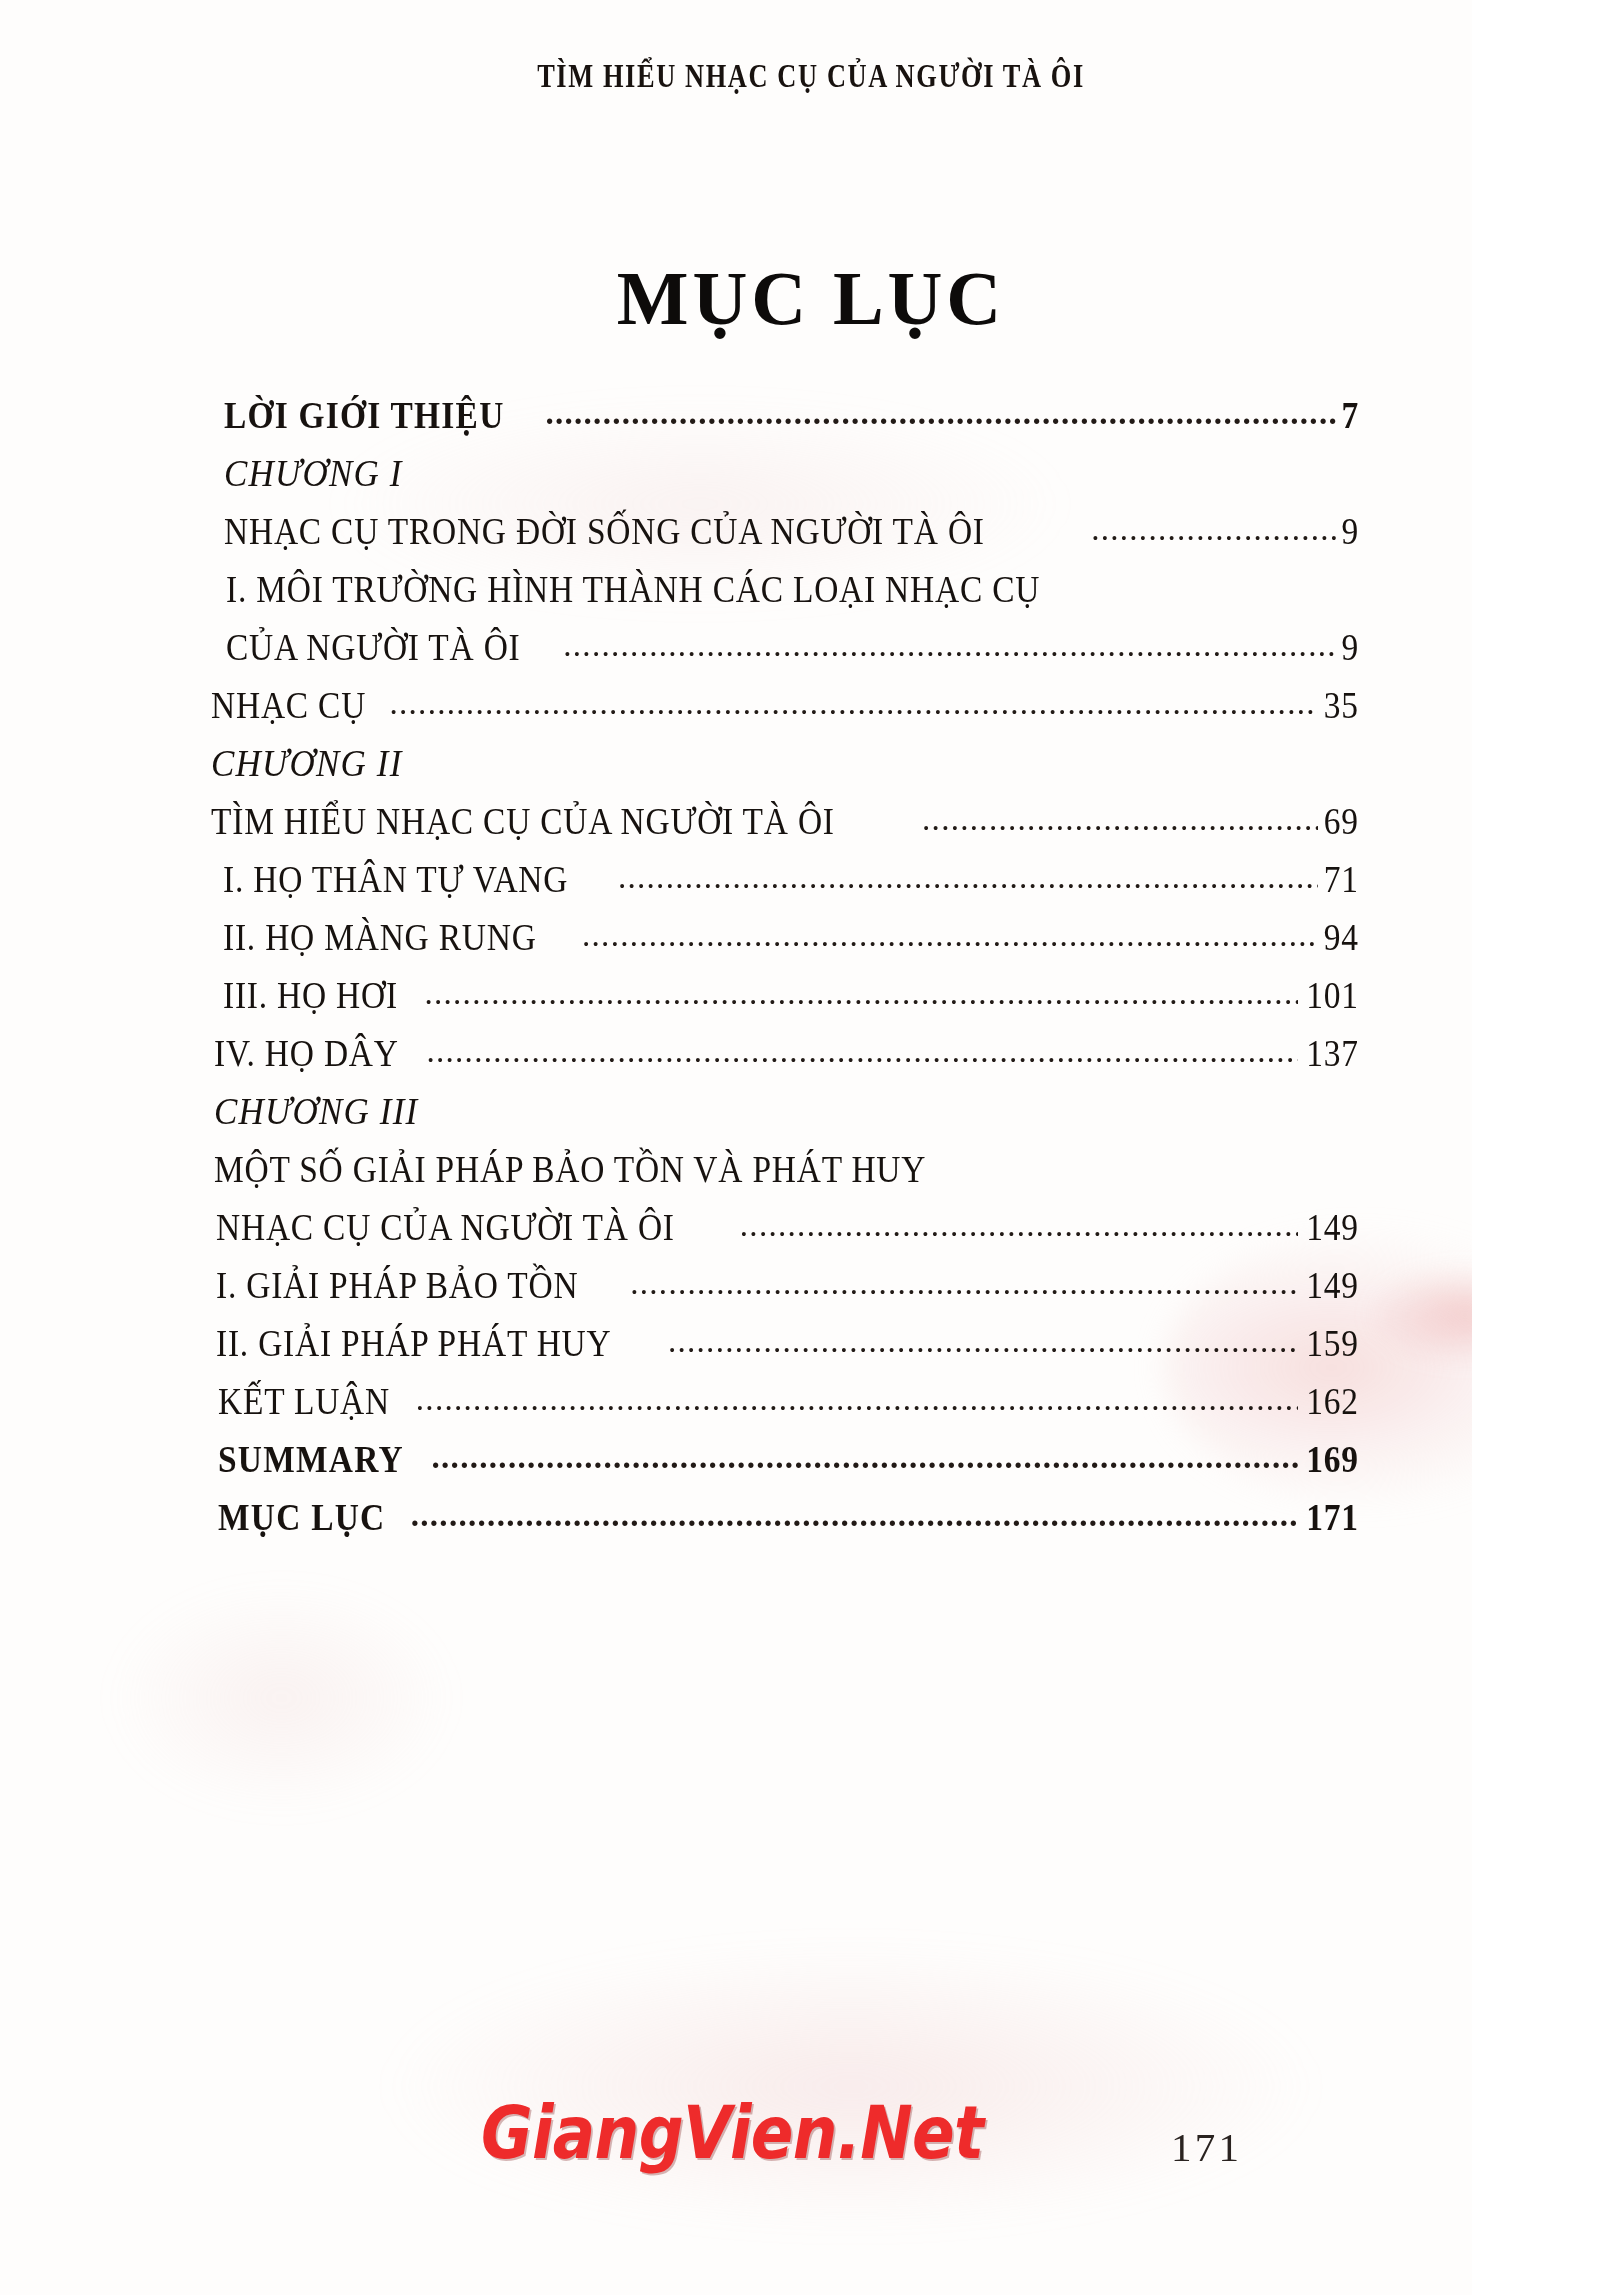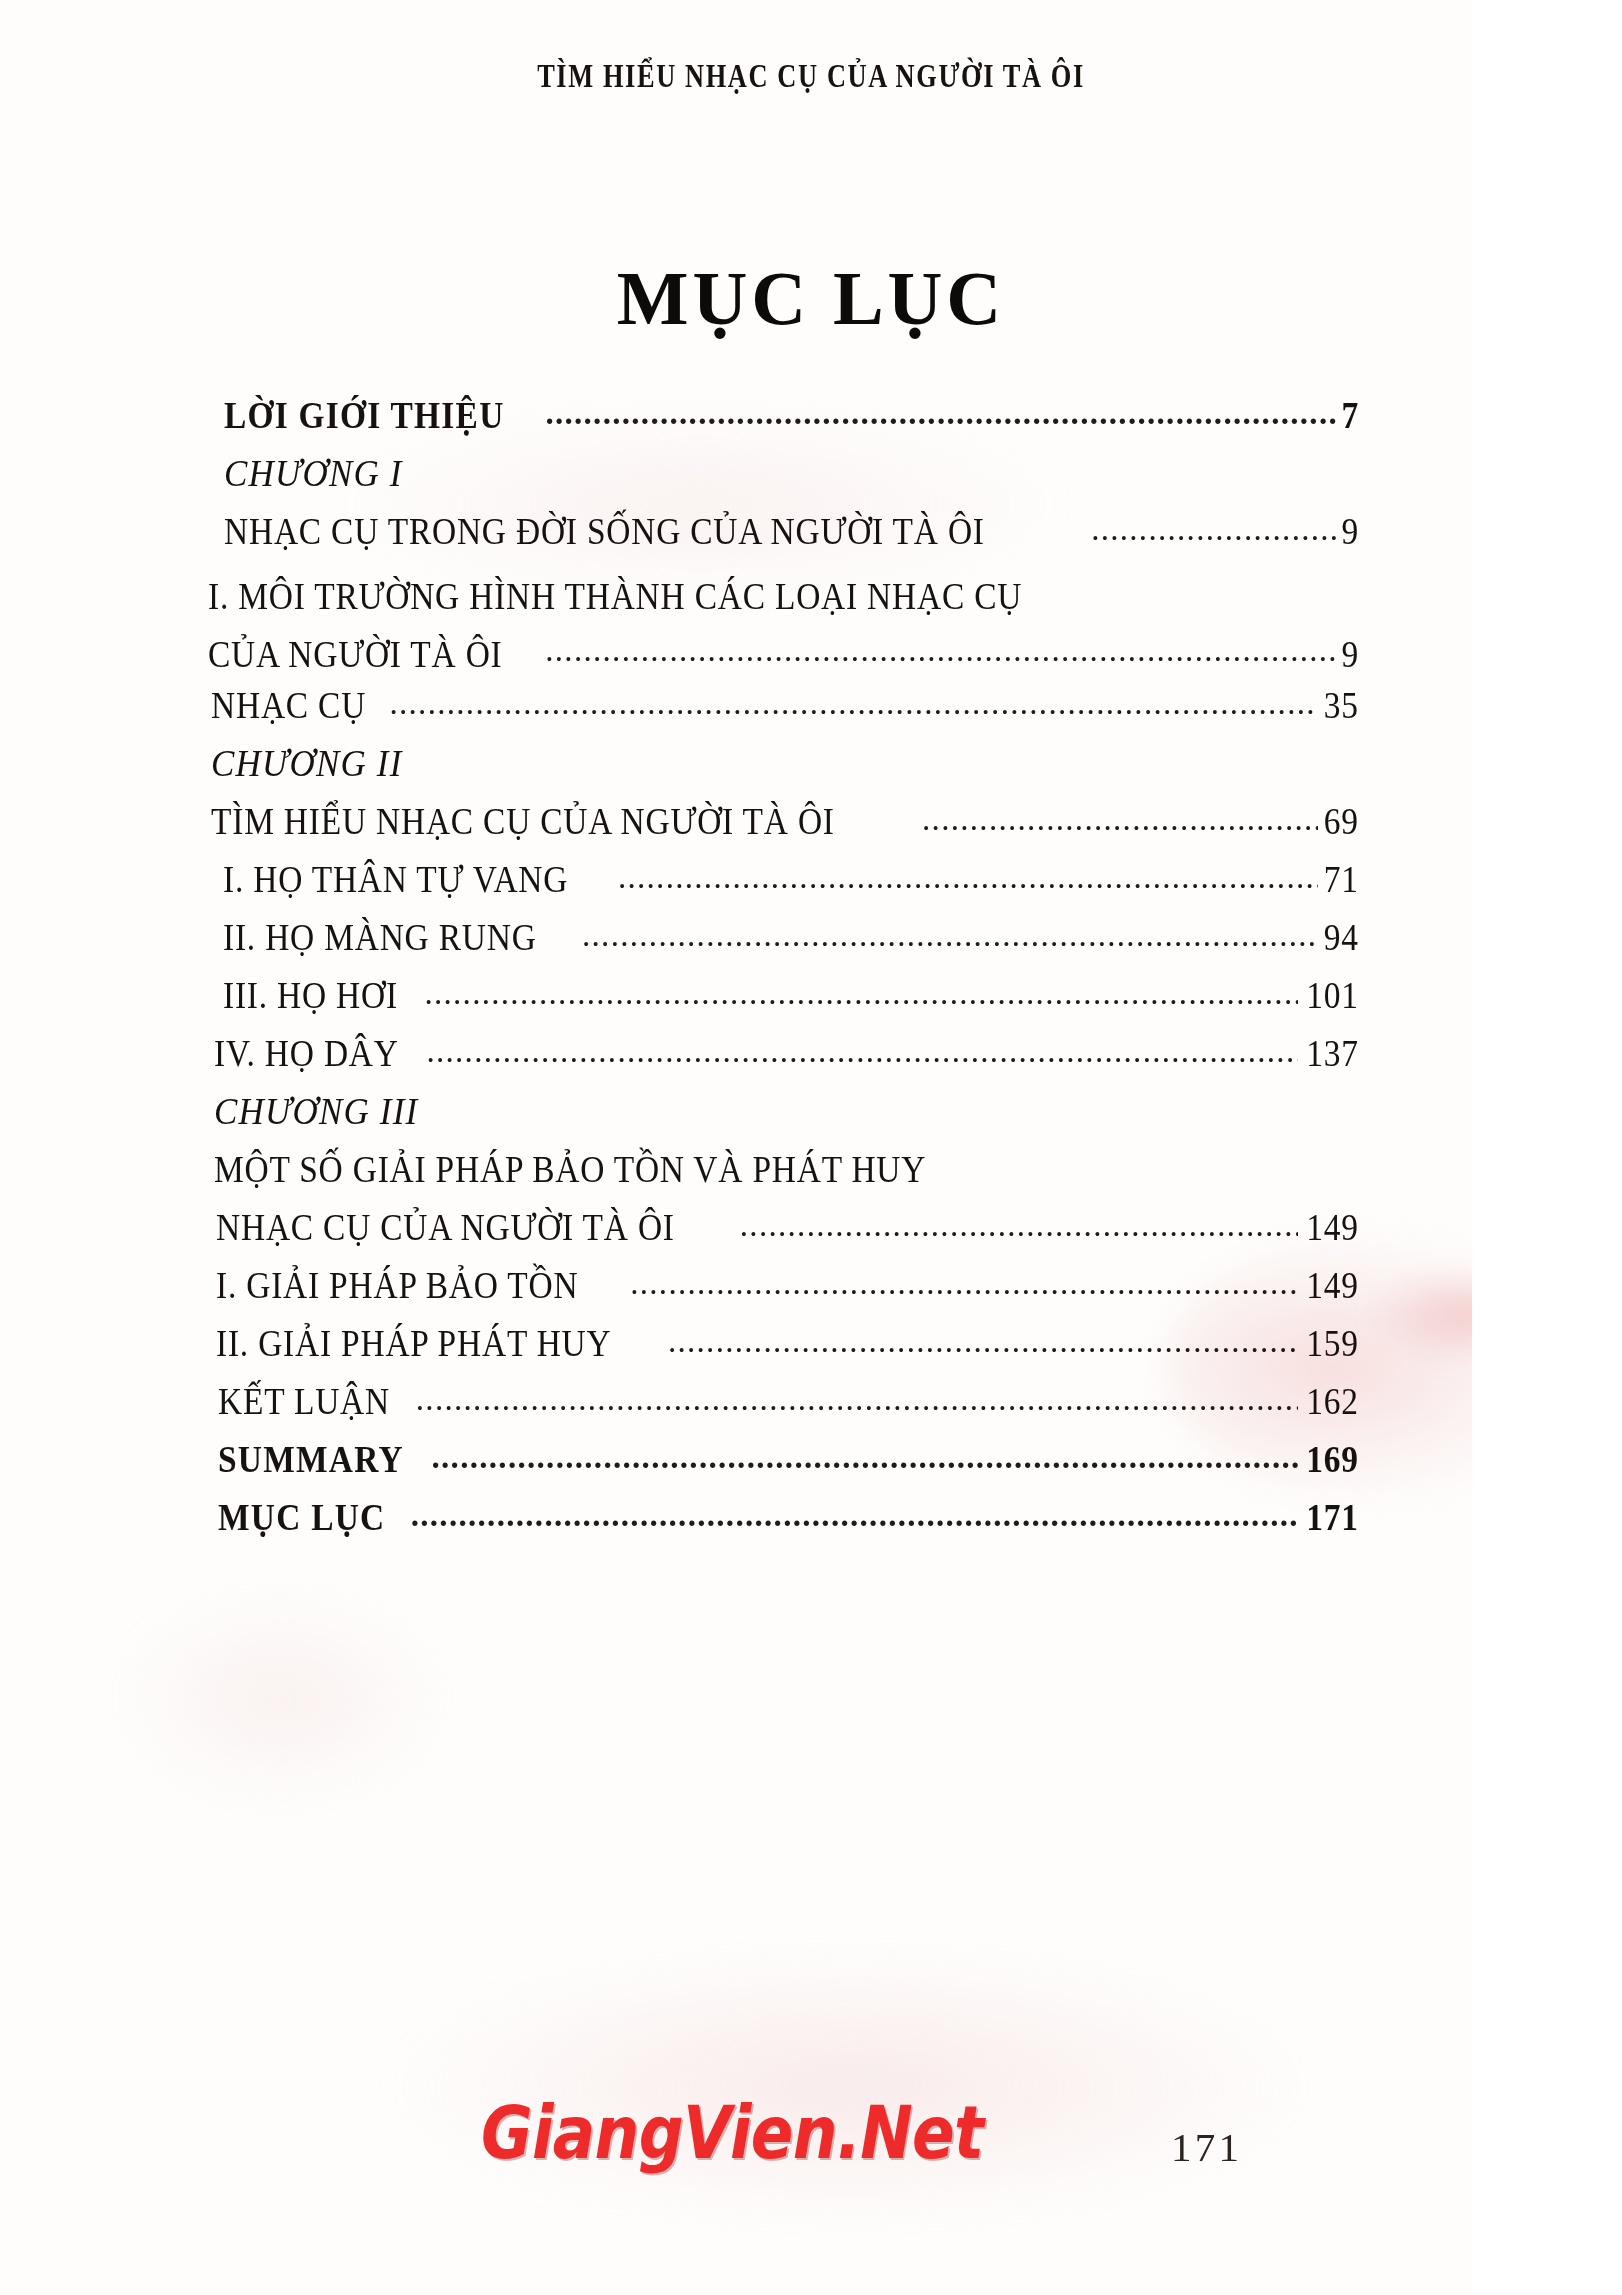--- a/index.html
+++ b/index.html
@@ -131,21 +131,21 @@
     letter-spacing: 1.3px;
   }
   .toc-line.chapter .label { transform: scaleX(0.92); }
 
   
   .toc-line.bold { font-weight: 700; }
   .toc-line.bold .label { letter-spacing: 1.4px; }
 
   
   .sk0  { margin-left: 16px;  }
-  .sk1  { margin-left: 0; align-items: center;  }
+  .sk1  { margin-left: 18px;  }
   .sk2  { margin-left: 2.6px; text-align: right;  }
   .sk3  { margin-left: 15px;  }
   .sk4  { margin-left: 5.9px;  }
   .sk5  { margin-left: 7.9px; }
   .sk6  { margin-left: 9.8px; }
 
   
   .watermark {
     position: absolute;
     left: 481px;

